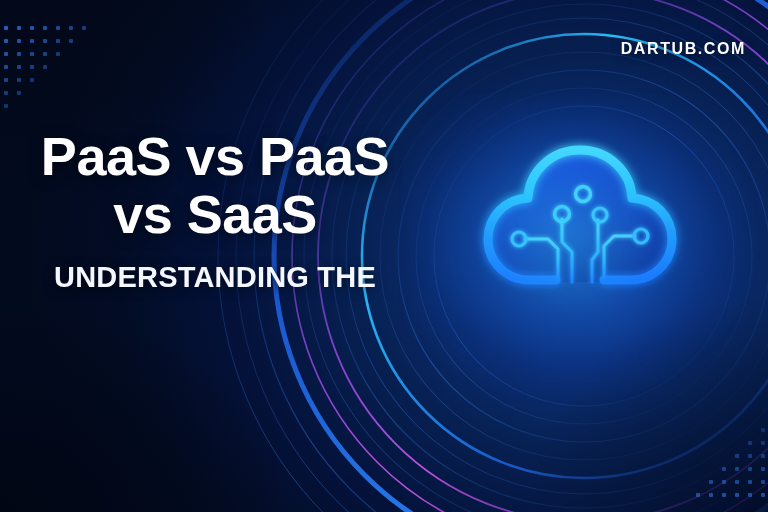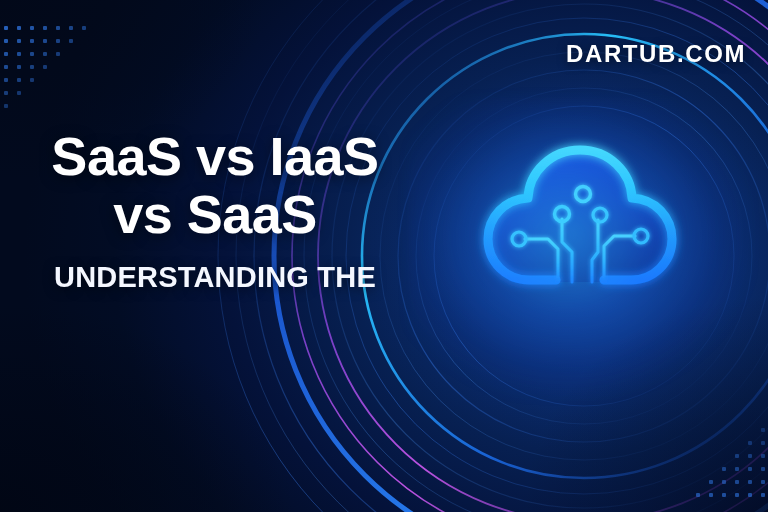--- a/index.html
+++ b/index.html
@@ -79,21 +79,21 @@
     text-shadow: 0 2px 12px rgba(0,0,0,.55);
   }
   .subhead .s2 { display: block; }
 
   
   .brand {
     position: absolute;
     right: 22px;
     top: 40px;
     color: #ffffff;
-    font-size: 24px;
+    font-size: 16px;
     font-weight: 700;
     letter-spacing: 1.6px;
     z-index: 7;
     text-shadow: 0 2px 10px rgba(0,0,0,.5);
   }
 
   
   .cloud-wrap {
     position: absolute;
     left: 452px;
@@ -323,21 +323,21 @@
         <circle cx="110" cy="82" r="7.5" fill="none" stroke="#46dcff" stroke-width="3.4"></circle>
         <circle cx="148" cy="83" r="7" fill="none" stroke="#3fd4ff" stroke-width="3.2"></circle>
         <circle cx="67" cy="107" r="7" fill="none" stroke="#3cd0ff" stroke-width="3.2"></circle>
         <circle cx="189" cy="104" r="7" fill="none" stroke="#39ccff" stroke-width="3.2"></circle>
       </g>
     </svg>
   </div>
 
   <div class="text-block">
     <h1 class="headline">
-      <span>SaaS vs IaaS</span>
+      <span>PaaS vs PaaS</span>
       <span class="l2">vs SaaS</span>
     </h1>
     <p class="subhead">
       <span>UNDERSTANDING THE</span>
     </p>
   </div>
 
 </div>
 
 </body></html>

